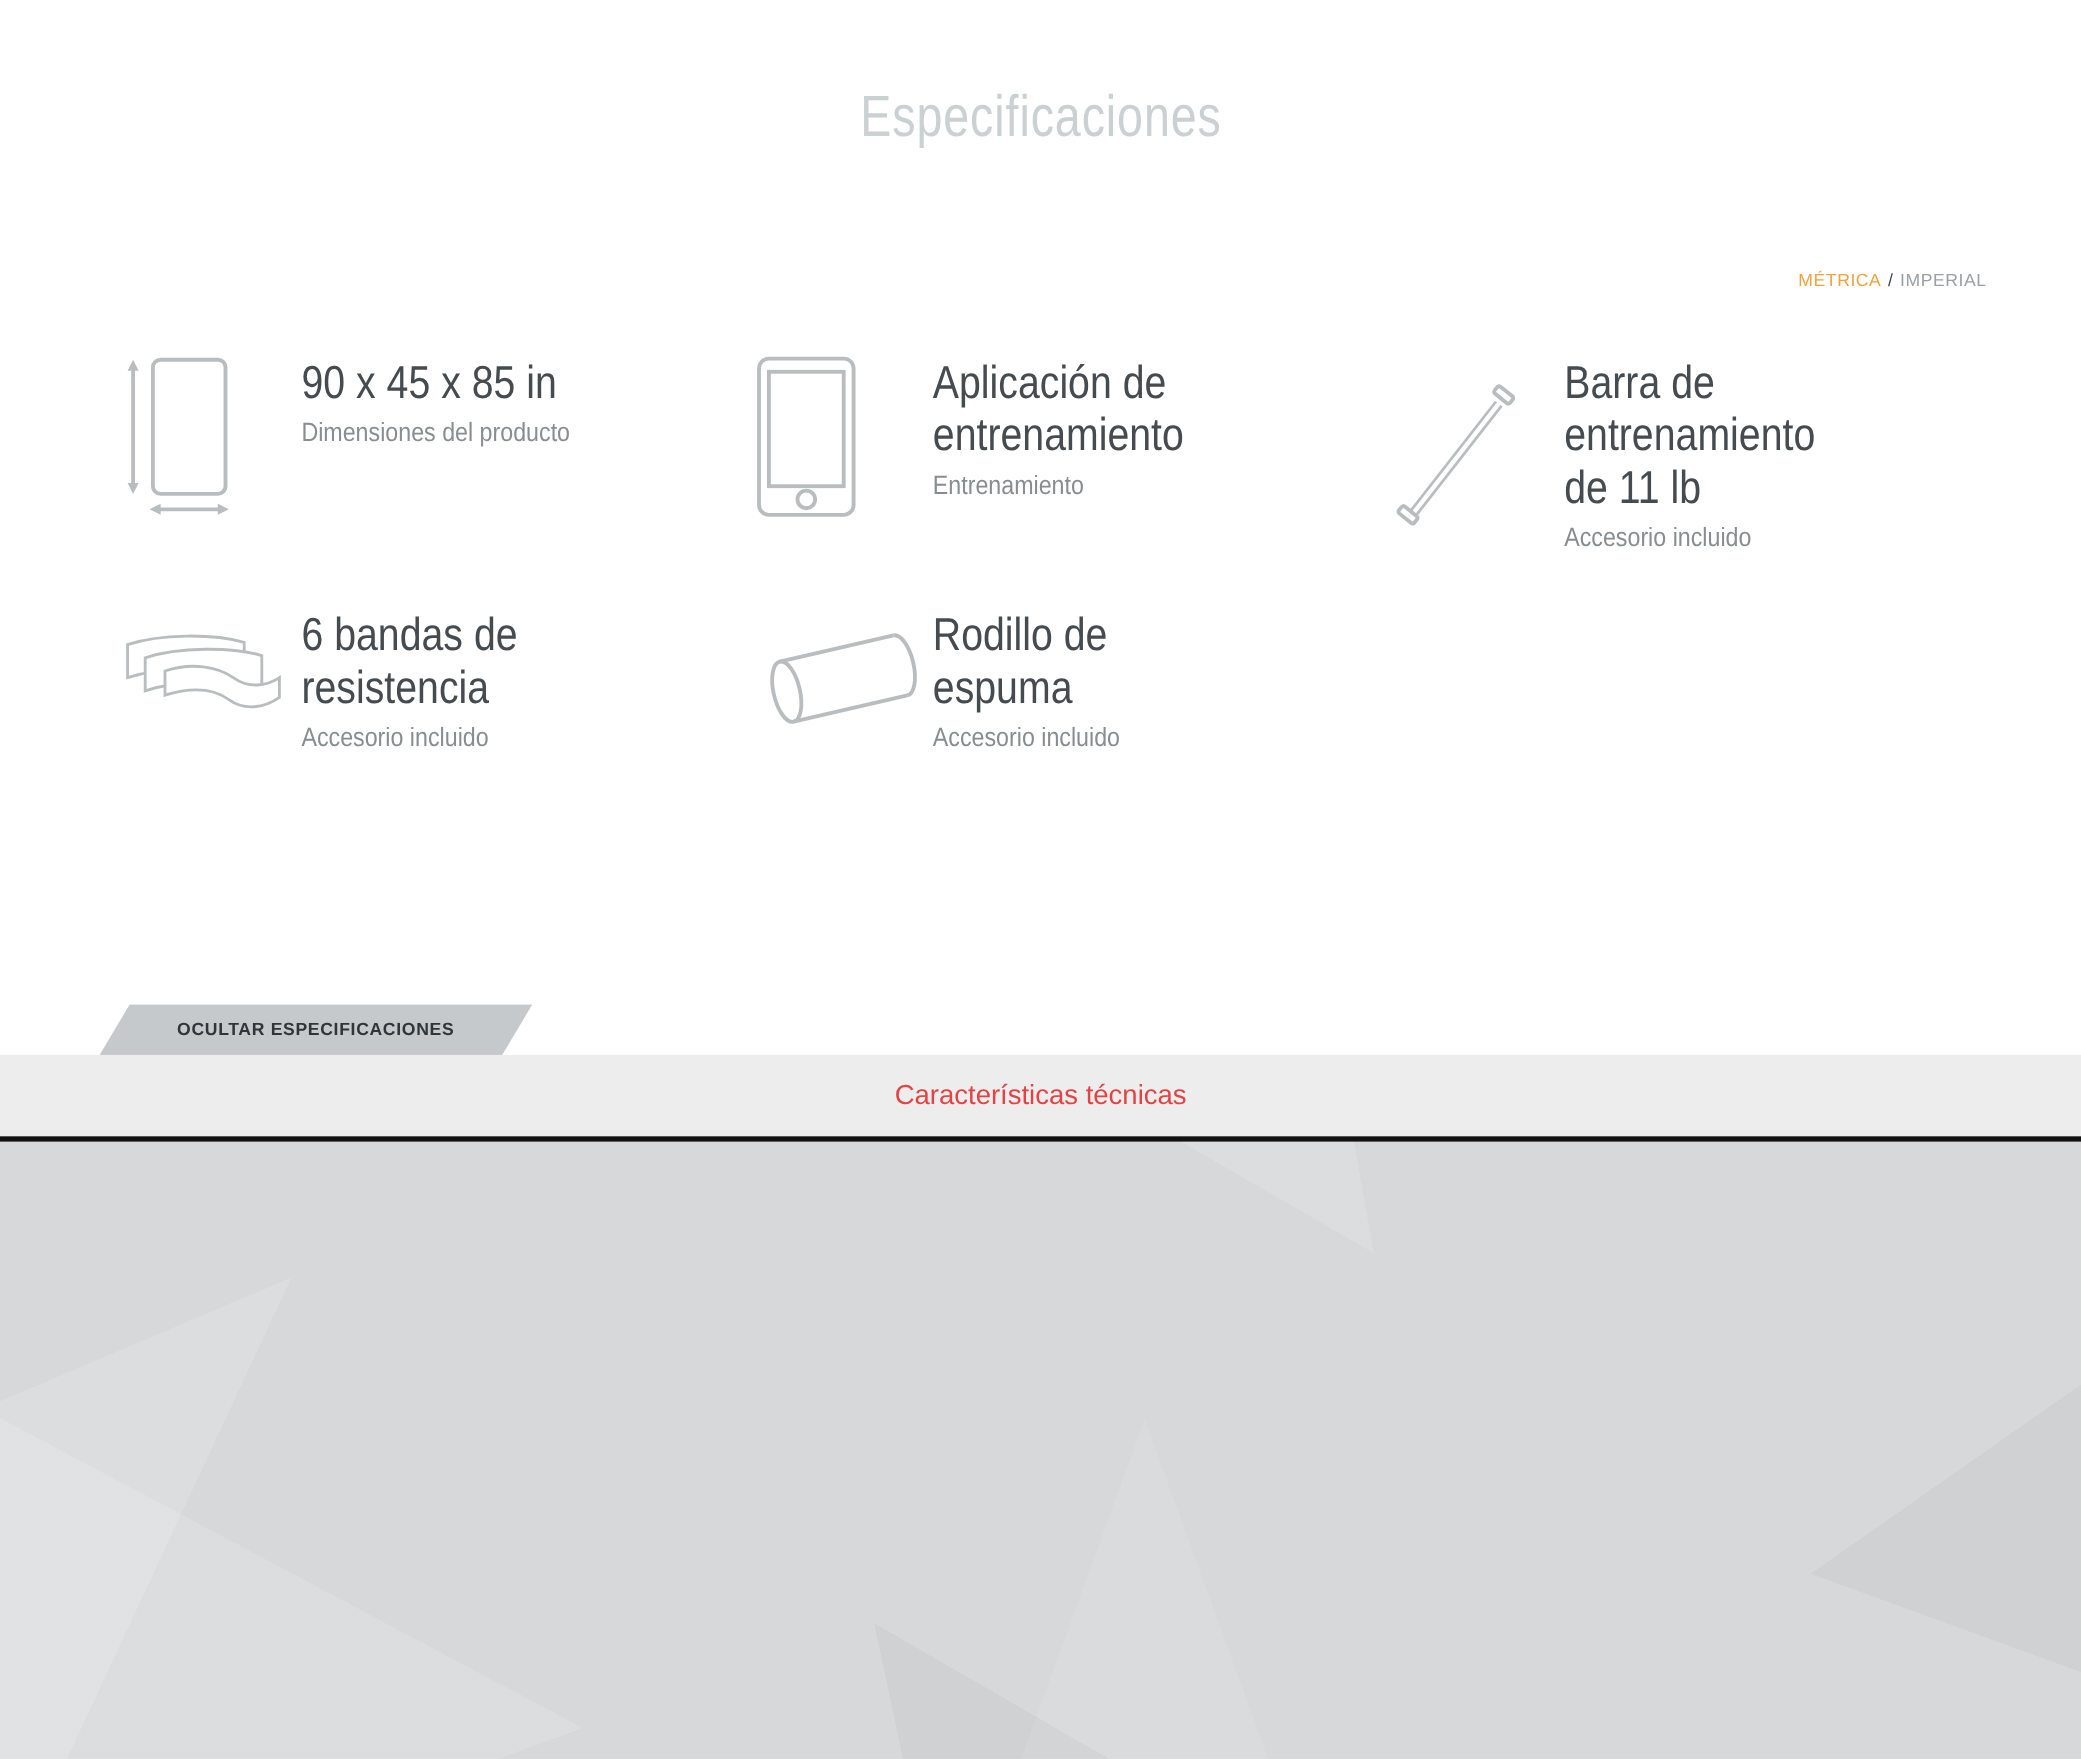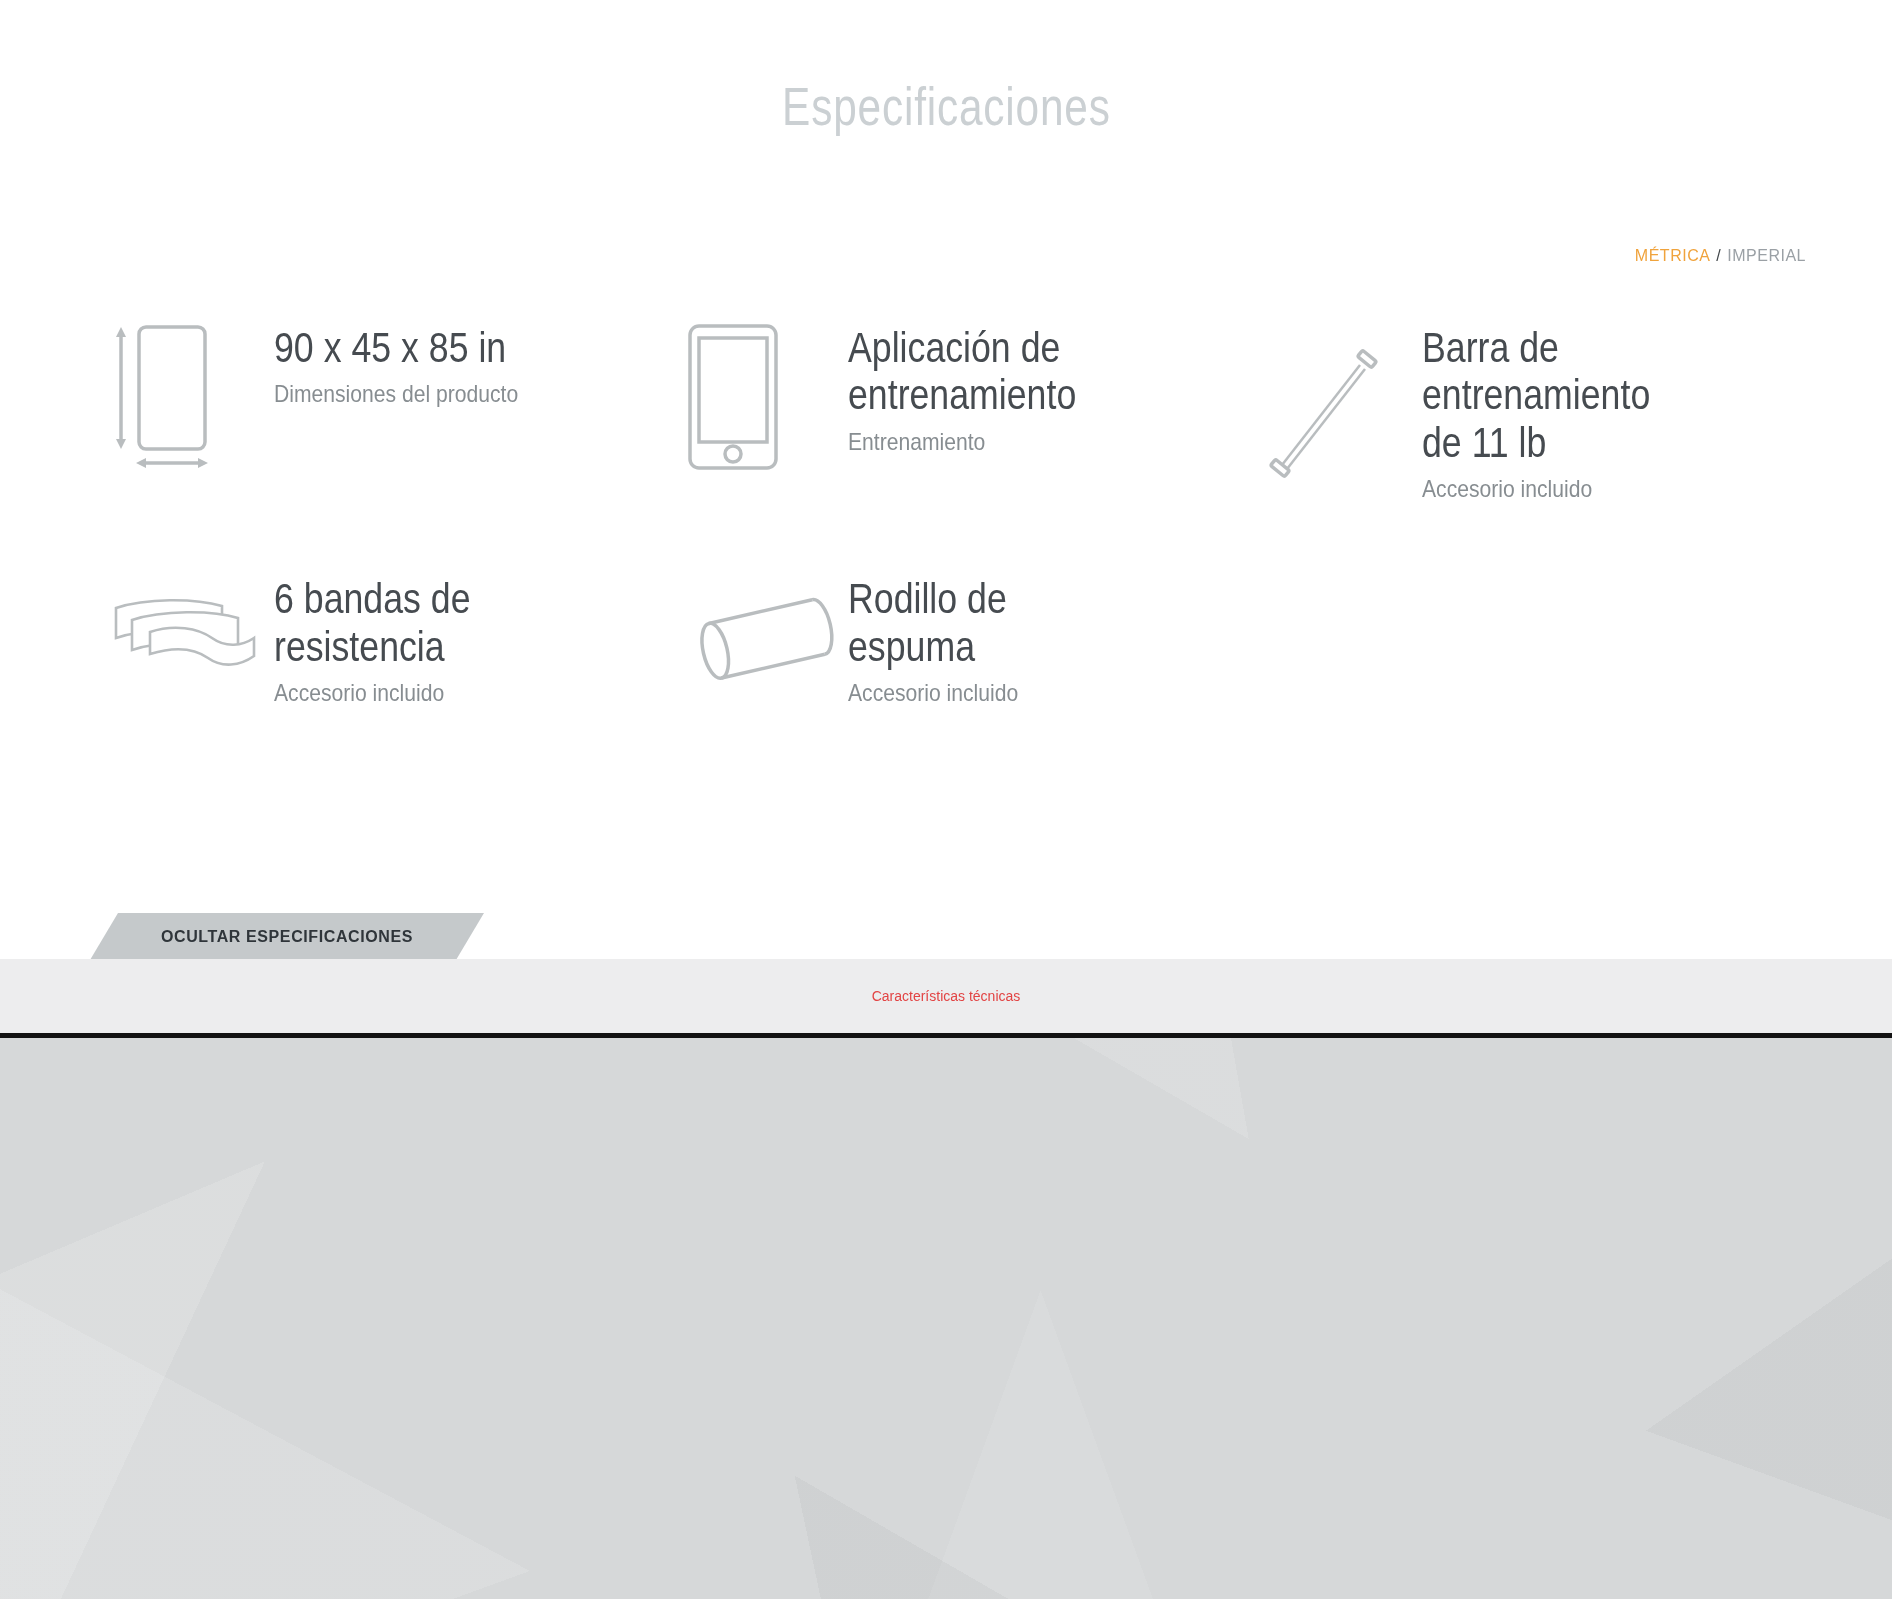--- a/index.html
+++ b/index.html
@@ -19,21 +19,21 @@
 
   
   .units { position:absolute; top:247px; right:86px; font-size:16px; letter-spacing:.5px; }
   .units .metric { color:#f0a33c; cursor:pointer; }
   .units .slash { color:#43484c; margin:0 6px; }
   .units .imperial { color:#9aa0a5; cursor:pointer; }
 
   
   .spec-grid {
     position:absolute; top:322px; left:112px; width:1722px;
-    display:grid; grid-template-columns:repeat(3,1fr); row-gap:70px;
+    display:grid; grid-template-columns:repeat(3,1fr); row-gap:48px;
   }
   .spec-item { display:flex; align-items:flex-start; }
   .spec-item.centered { align-items:center; }
   .spec-icon { width:162px; flex:none; display:flex; justify-content:flex-start; }
   .spec-icon svg { display:block; }
   .spec-text { padding-top:2px; }
   .spec-title {
     display:inline-block; font-size:42px; color:#464b50; line-height:1.13;
     white-space:pre-line; transform:scaleX(.85); transform-origin:left top;
     letter-spacing:0;
@@ -51,21 +51,21 @@
     display:flex; align-items:center; justify-content:center;
     font-family:"Liberation Sans", sans-serif;
     font-size:16px; font-weight:bold; letter-spacing:.6px; color:#2f353a;
   }
 
   
   .tech-band {
     position:absolute; top:959px; left:0; right:0; height:74px;
     background:#ededee; display:flex; align-items:center; justify-content:center;
   }
-  .tech-link { font-size:14px; color:#e24343; cursor:pointer; }
+  .tech-link { font-size:25px; color:#e24343; cursor:pointer; }
 
   .black-divider { position:absolute; top:1033px; left:0; right:0; height:5px; background:#121212; }
 
   
   .panel { position:absolute; top:1038px; left:0; right:0; bottom:0; background:#d6d8d9; }
   .panel::before {
     content:""; position:absolute; inset:0; pointer-events:none;
     background:
       conic-gradient(from 205deg at 14% 22%, rgba(255,255,255,.14) 0 42deg, rgba(0,0,0,0) 42deg),
       conic-gradient(from 120deg at 42% 78%, rgba(80,85,88,.05) 0 48deg, rgba(0,0,0,0) 48deg),

